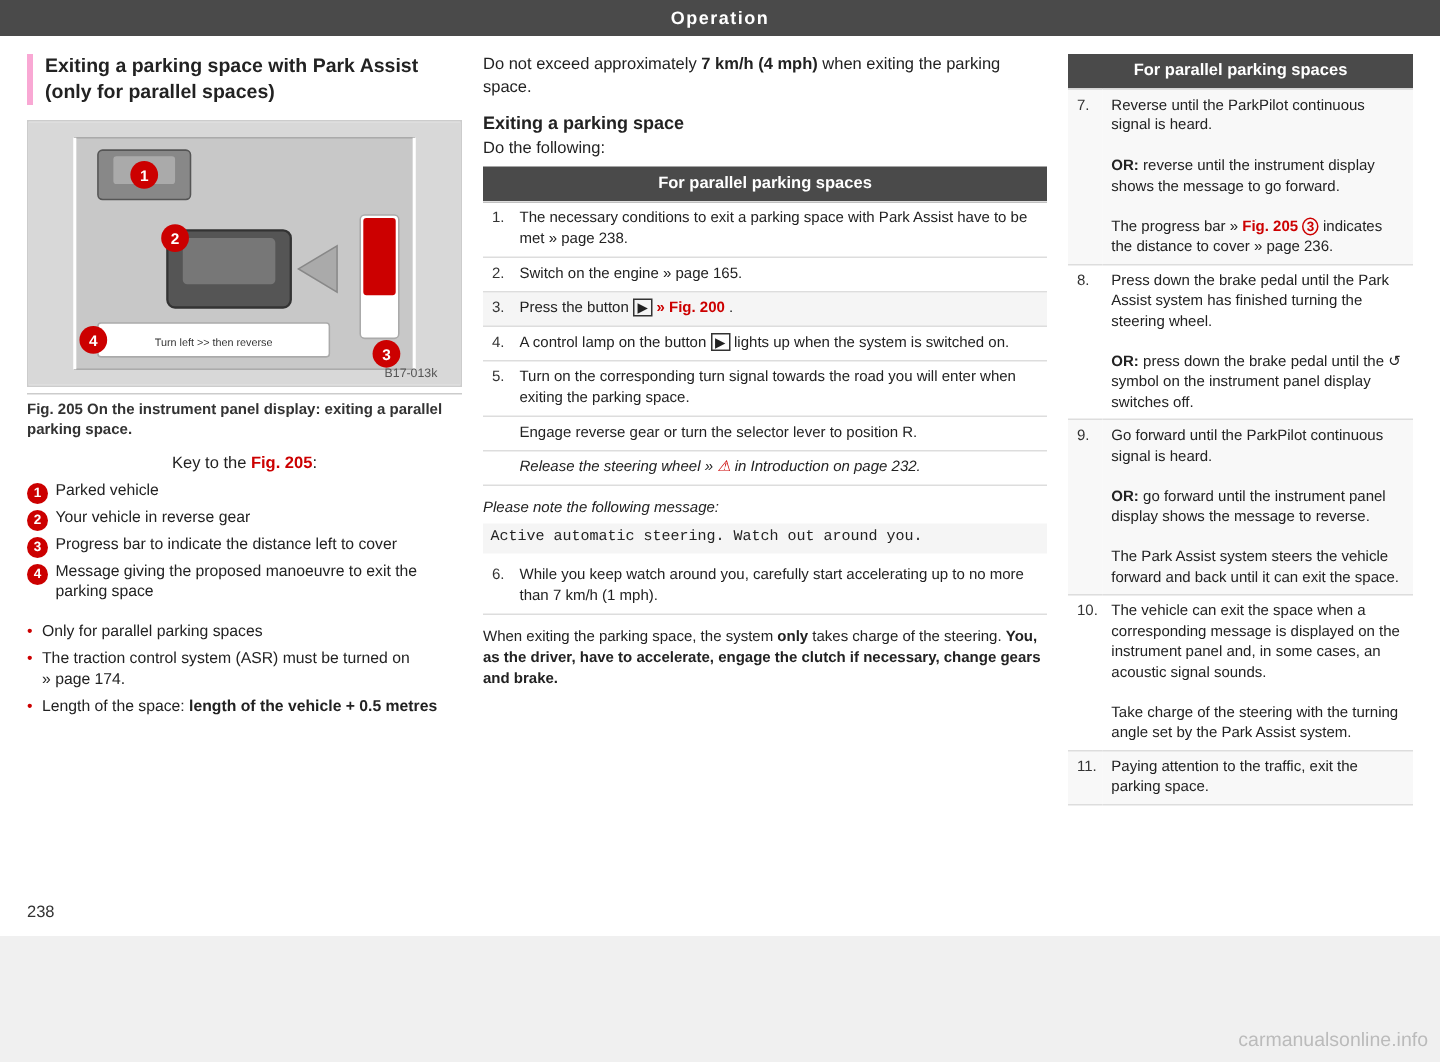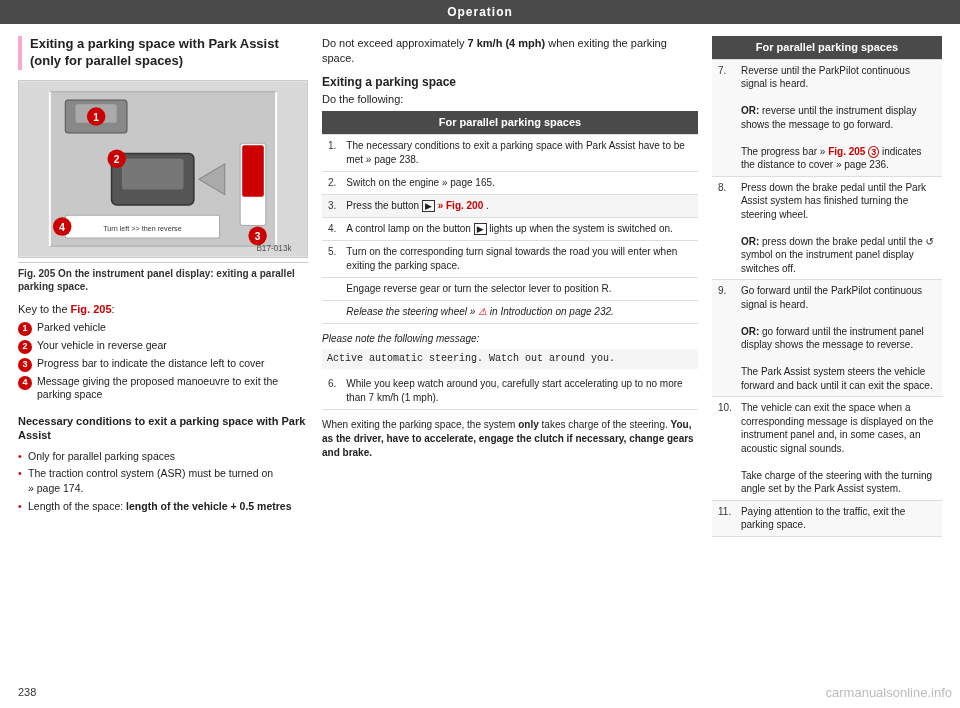--- a/index.html
+++ b/index.html
@@ -7,21 +7,21 @@
       width: 960px;
       height: 708px;
       background: #f0f0f0;
       font-family: Arial, sans-serif;
       font-size: 11px;
       color: #222;
       overflow: hidden;
     }
     .page-container {
       width: 960px;
-      height: 708px;
+      height: 624px;
       background: #fff;
       display: flex;
       flex-direction: column;
     }
     .header-bar {
       background: #4a4a4a;
       color: #fff;
       text-align: center;
       padding: 5px 0;
       font-size: 12px;
@@ -72,20 +72,21 @@
       line-height: 1.3;
       border-top: 1px solid #ccc;
       padding-top: 4px;
     }
     .fig-caption span {
       font-weight: bold;
     }
     .key-title {
       font-size: 11px;
       margin-bottom: 6px;
+      text-align: center;
     }
     .key-title .fig-ref {
       color: #cc0000;
       font-weight: bold;
     }
     .key-list {
       list-style: none;
       margin-bottom: 12px;
     }
     .key-list li {
@@ -338,21 +339,20 @@
         <li>
           <span class="circle-num">3</span>
           <span>Progress bar to indicate the distance left to cover</span>
         </li>
         <li>
           <span class="circle-num">4</span>
           <span>Message giving the proposed manoeuvre to exit the parking space</span>
         </li>
       </ul>
 
-      <p class="necessary-title">Necessary conditions to exit a parking space with Park Assist</p>
       <ul class="bullet-list">
         <li>Only for parallel parking spaces</li>
         <li>The traction control system (ASR) must be turned on »&nbsp;page&nbsp;174.</li>
         <li>
           <span>Length of the space: </span><strong>length of the vehicle + 0.5 metres</strong>
         </li>
       </ul>
     </div>
 
     <div class="middle-col">

